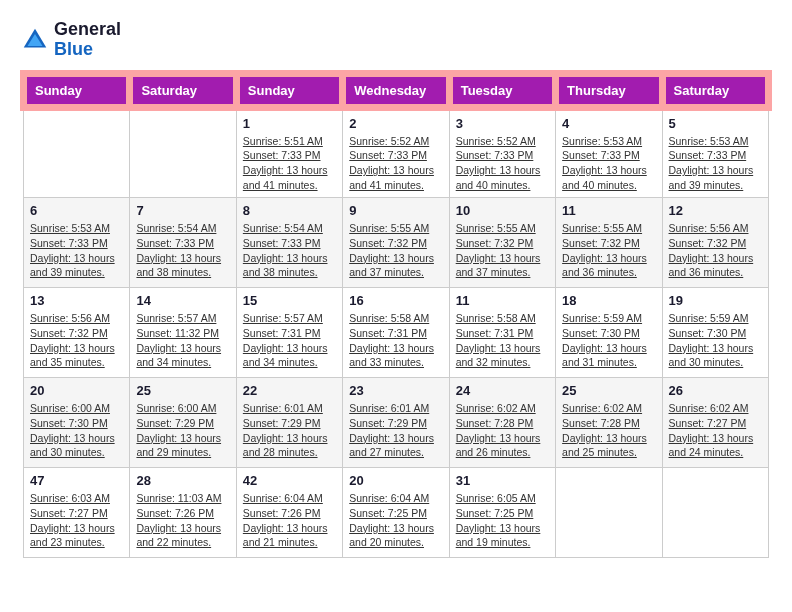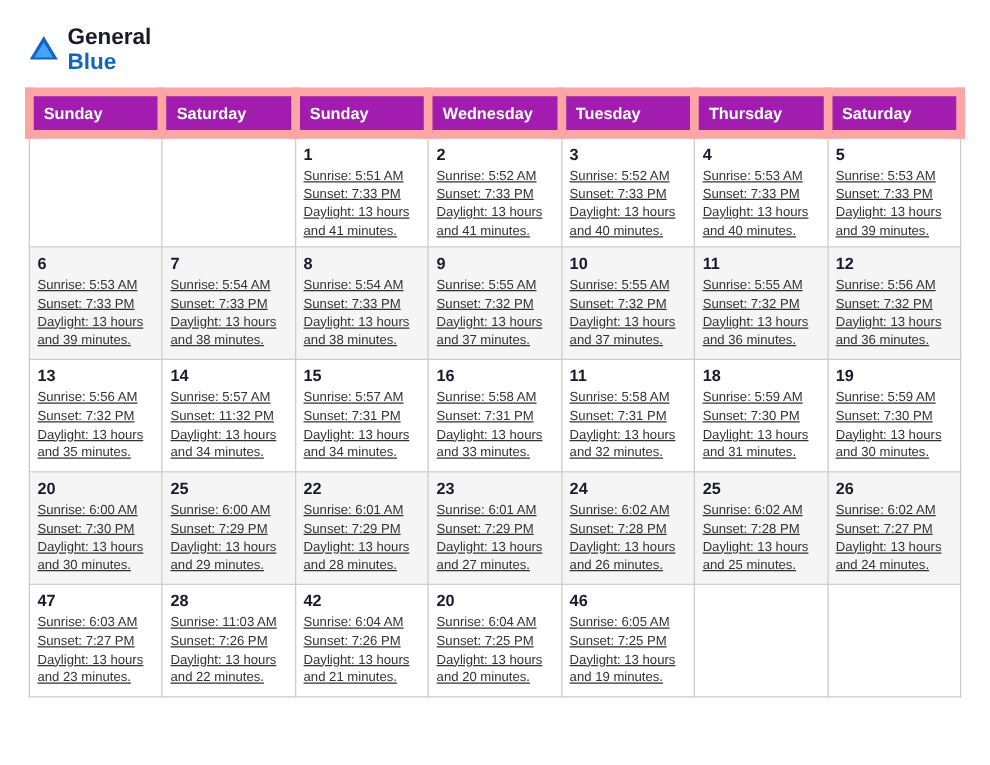--- a/index.html
+++ b/index.html
@@ -313,21 +313,21 @@
 Sunset: 7:26 PM
 Daylight: 13 hours and 21 minutes.</div>
         </td>
         <td>
           <div class="day-number">20</div>
           <div class="day-info">Sunrise: 6:04 AM
 Sunset: 7:25 PM
 Daylight: 13 hours and 20 minutes.</div>
         </td>
         <td>
-          <div class="day-number">46</div>
+          <div class="day-number">31</div>
           <div class="day-info">Sunrise: 6:05 AM
 Sunset: 7:25 PM
 Daylight: 13 hours and 19 minutes.</div>
         </td>
         <td class="empty"></td>
         <td class="empty"></td>
       </tr>
     </tbody>
 </table>
 

